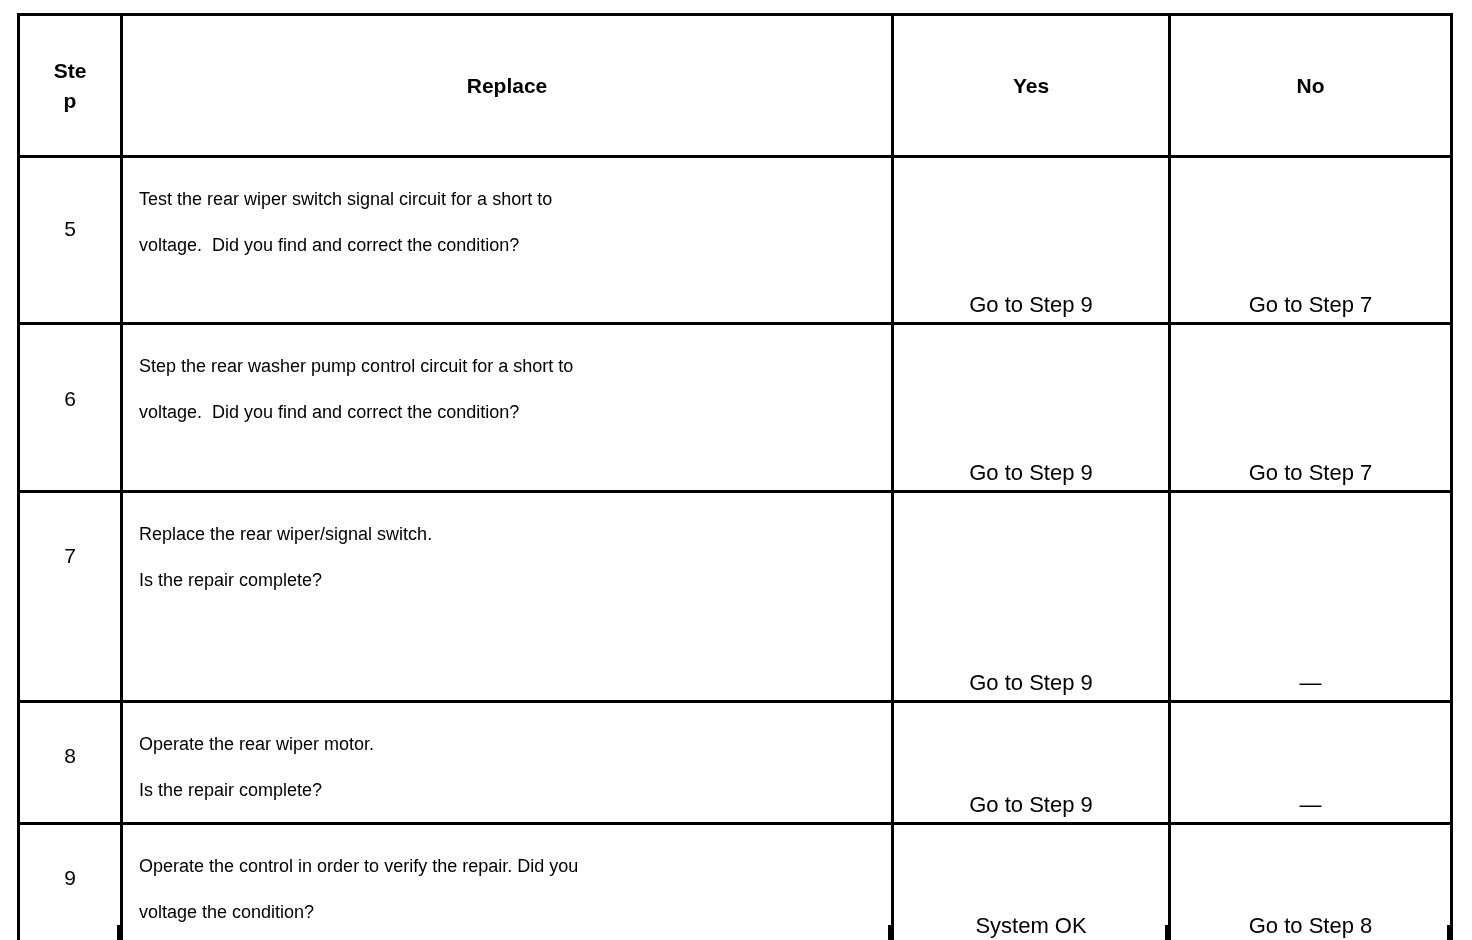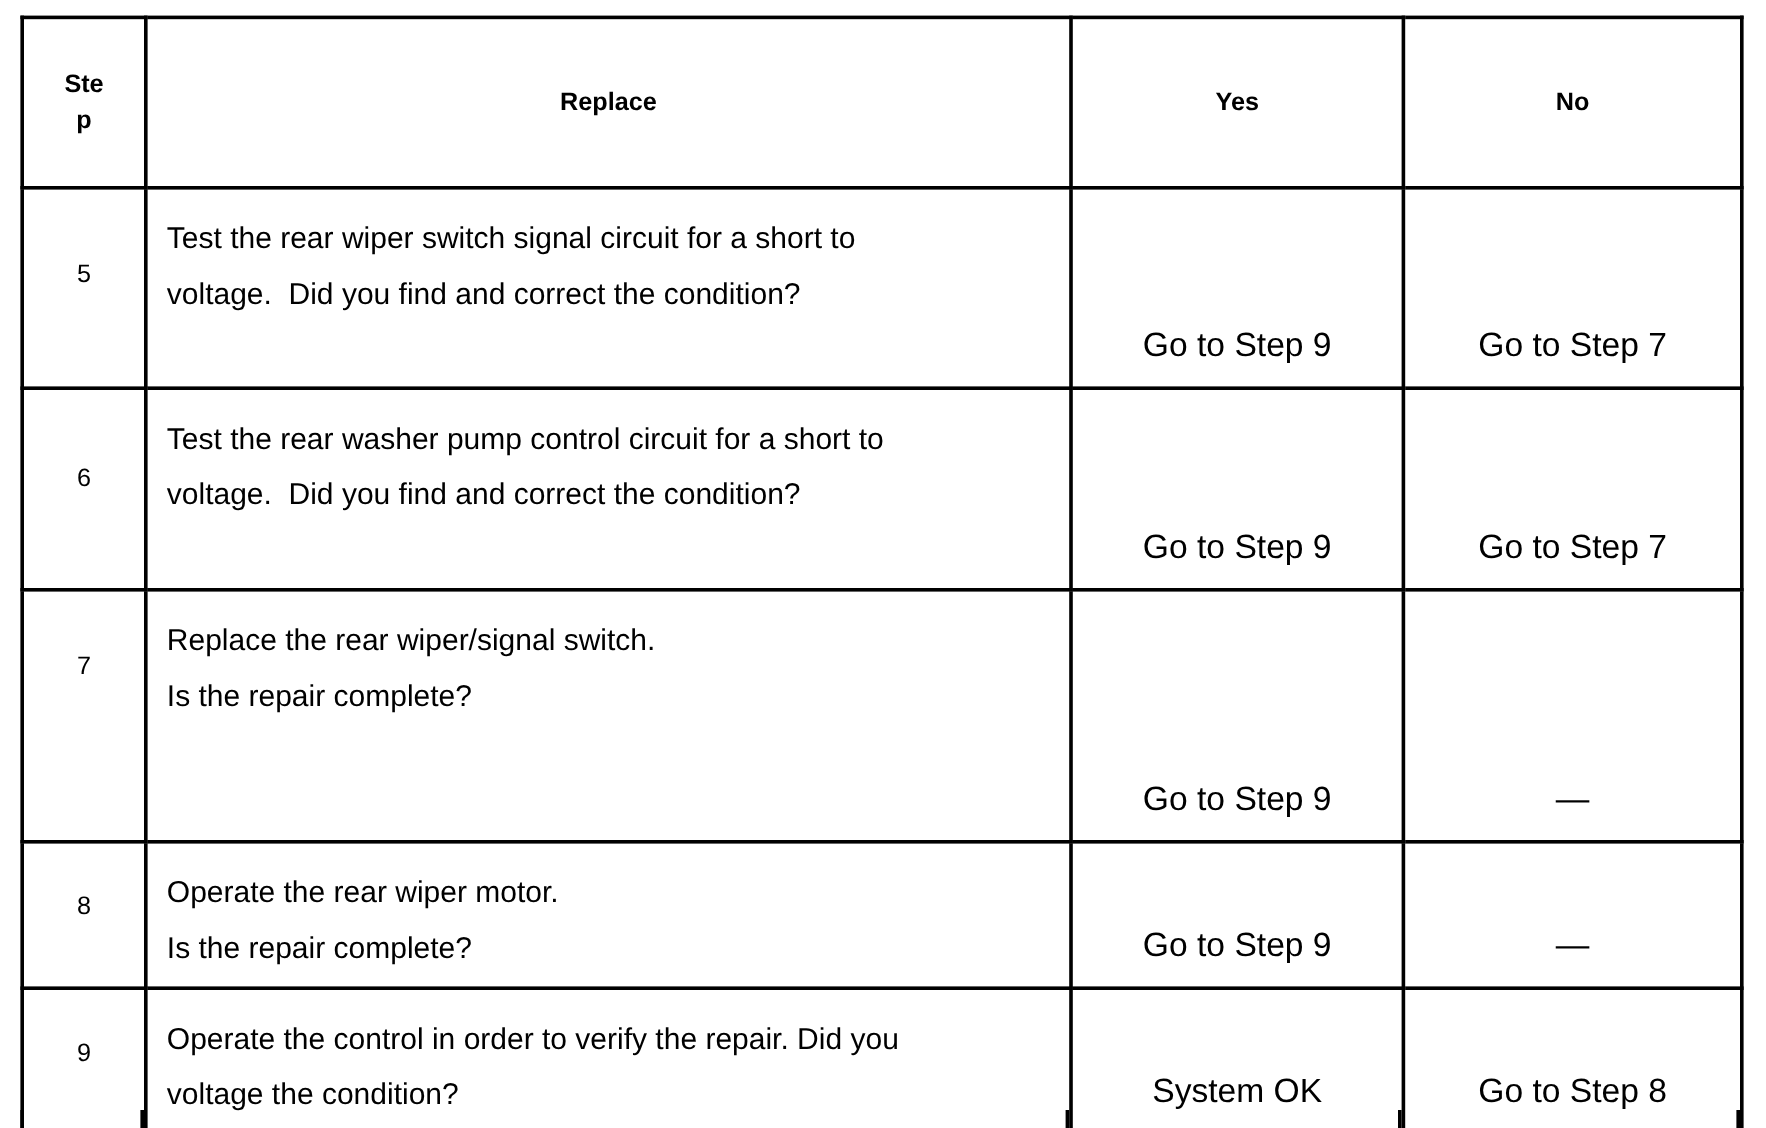--- a/index.html
+++ b/index.html
@@ -69,35 +69,35 @@
   .step-cell {
     display: flex;
     align-items: center;
     justify-content: center;
     font-size: 21px;
     text-align: center;
     width: 100%;
   }
 
   .action-cell {
-    font-size: 25px;
+    font-size: 18px;
     line-height: 46px;
     padding: 18px 8px 0 16px;
     text-align: left;
   }
   .action-cell .line { display: block; white-space: pre; }
 
   .branch-cell {
     display: flex;
     align-items: flex-end;
     justify-content: center;
-    font-size: 28px;
+    font-size: 22px;
     text-align: center;
     width: 100%;
-    padding-bottom: 18px;
+    padding-bottom: 4px;
     box-sizing: border-box;
   }
 
   
   tr.r5 td { height: 164px; }
   tr.r6 td { height: 165px; }
   tr.r7 td { height: 207px; }
   tr.r8 td { height: 119px; }
   tr.r9 td { height: 118px; }
 
@@ -193,21 +193,21 @@
       </tr>
 
       <tr class="r6">
         <td>
           <div class="step-cell">
               <span>6</span>
             </div>
         </td>
         <td>
           <div class="action-cell">
-            <span class="line">Test the rear washer pump control circuit for a short to</span>
+            <span class="line">Step the rear washer pump control circuit for a short to</span>
             <span class="line">voltage.  Did you find and correct the condition?</span>
           </div>
         </td>
         <td>
           <div class="branch-cell">
               <span>Go to Step 9</span>
             </div>
         </td>
         <td>
           <div class="branch-cell">

